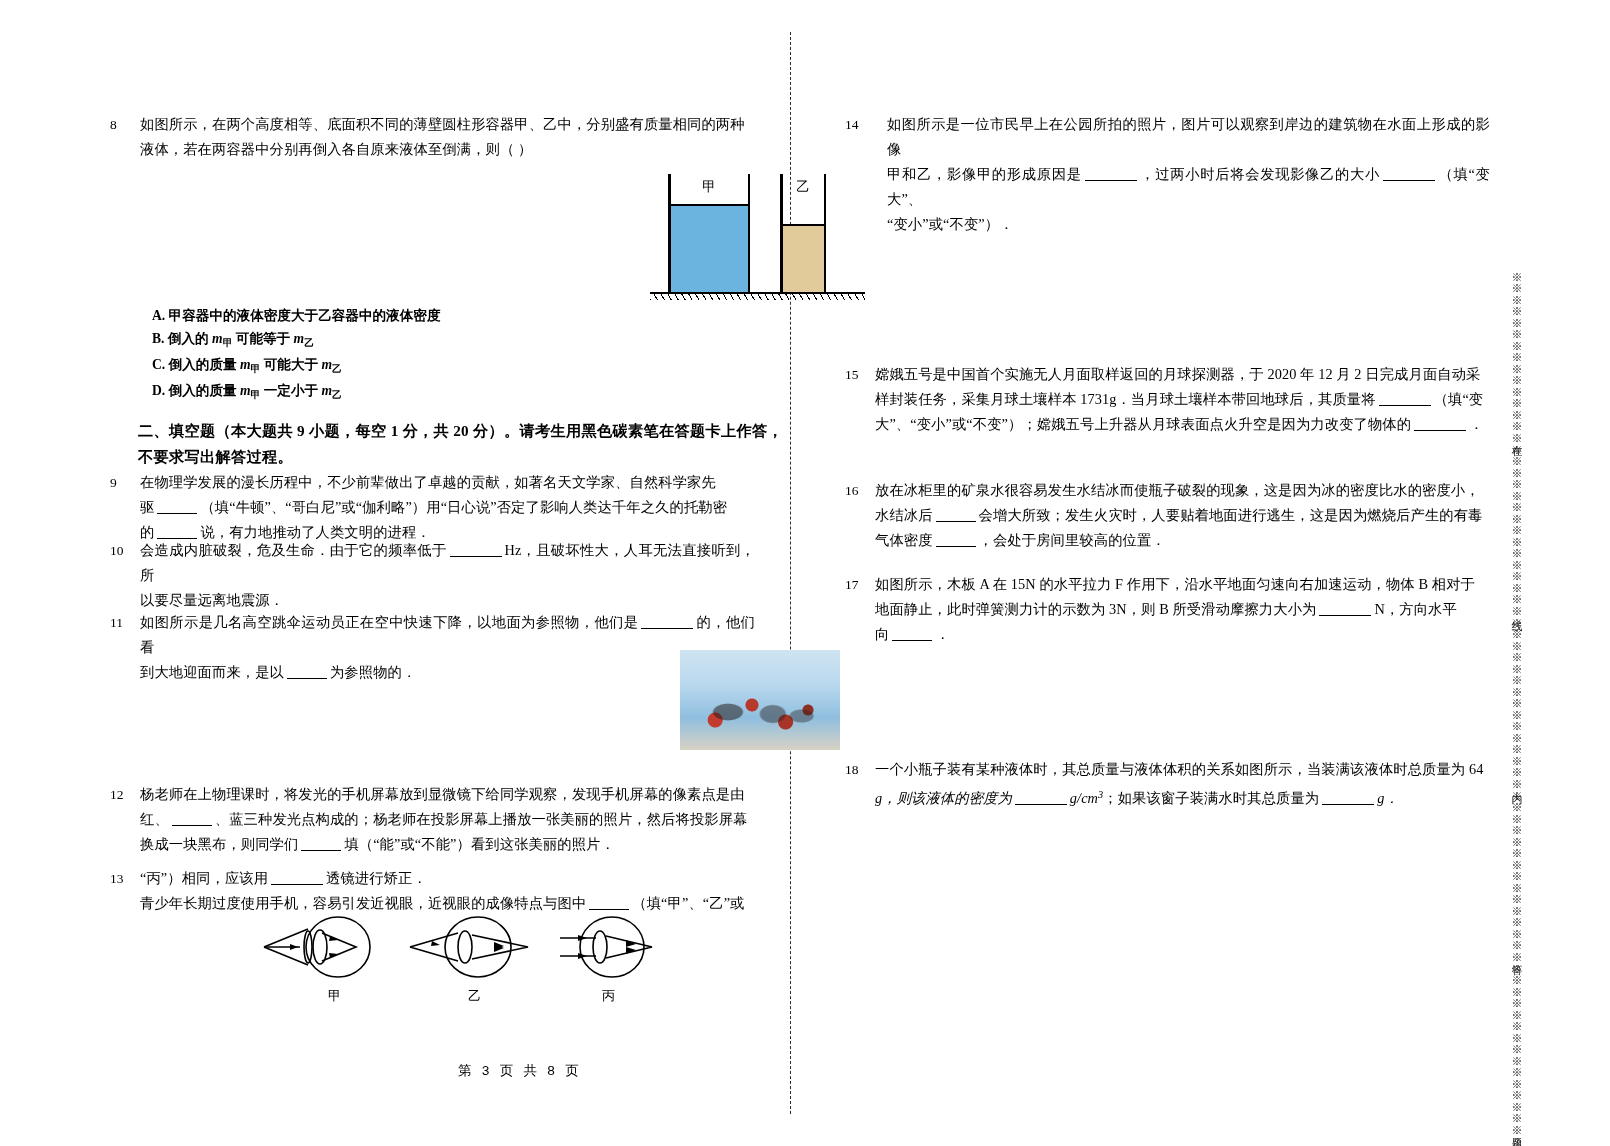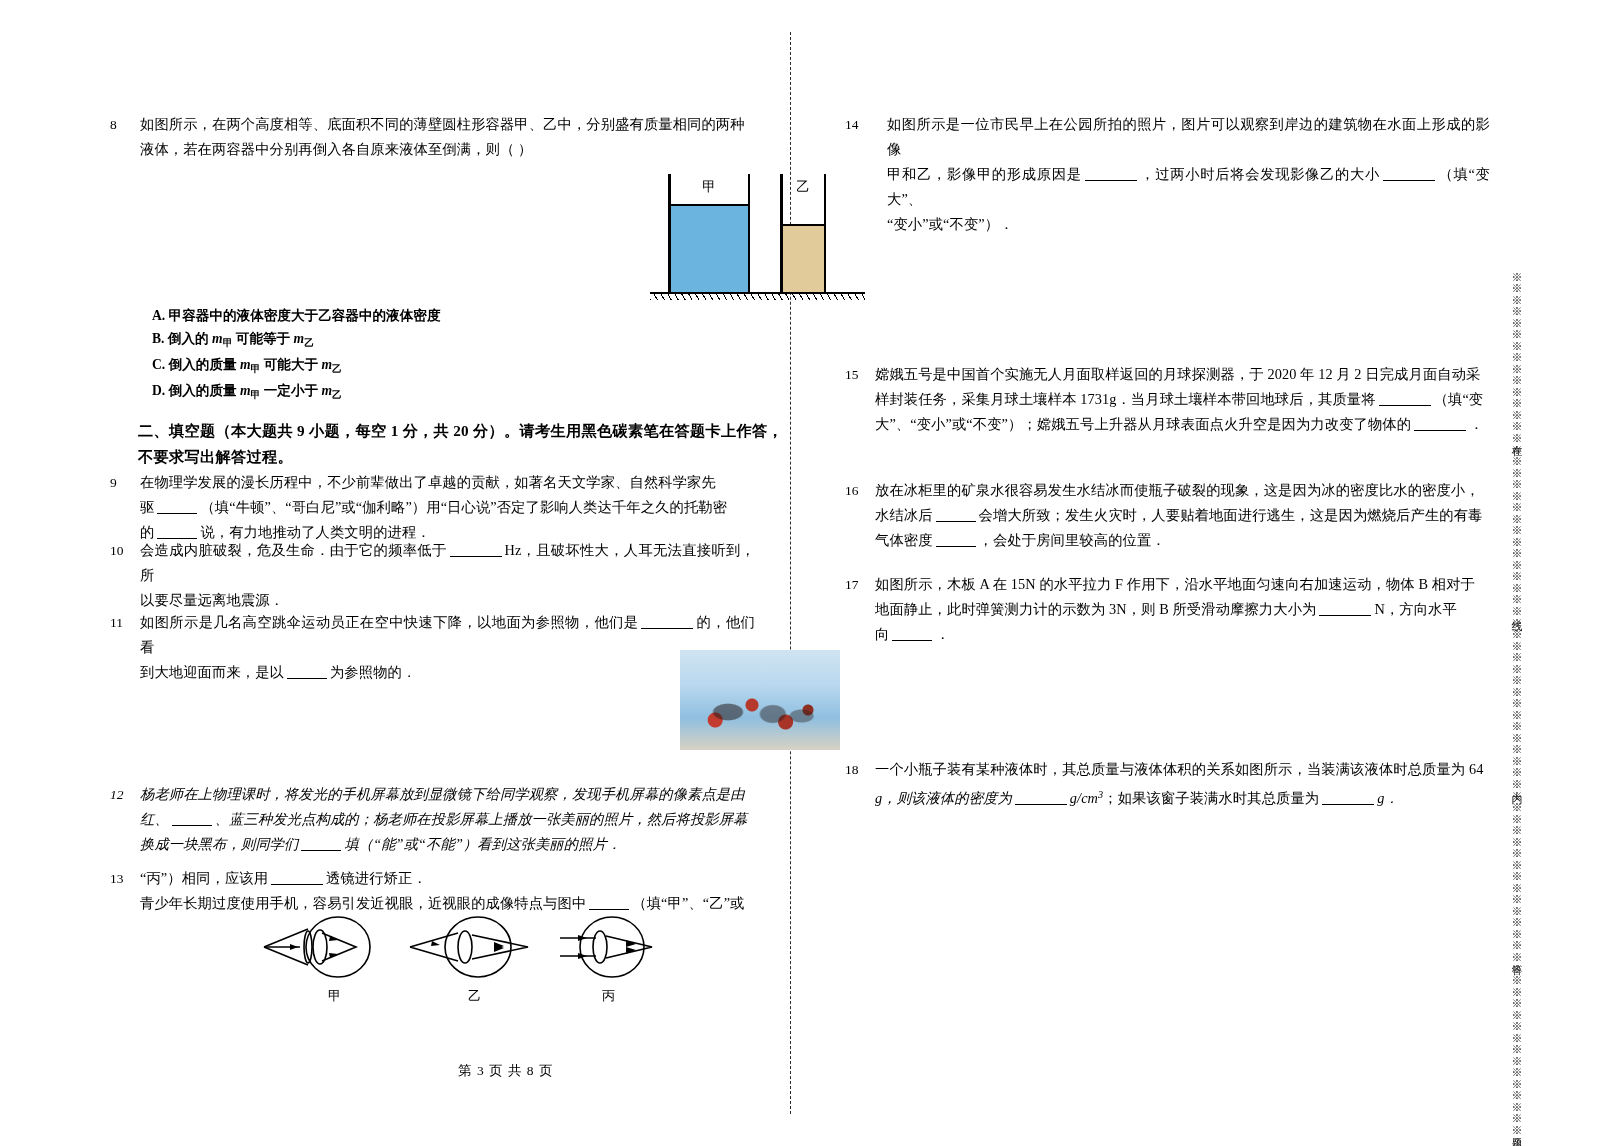--- a/index.html
+++ b/index.html
@@ -74,21 +74,21 @@
     letter-spacing:0.3px;
     text-align:justify;
   }
 
   
   .footer {
     position:absolute; bottom:66px;
     font-size:13.5px;
     letter-spacing:1px;
   }
-  .footer-left  { left:348px; }
+  .footer-left  { left:348px;font-family:Liberation Mono, monospace; }
 
   
   .fig-cyl { position:absolute; left:540px; top:165px; width:215px; height:135px; }
   .cyl { position:absolute; bottom:8px; }
   .cyl .wall-l, .cyl .wall-r {
     position:absolute; top:0; bottom:0; width:2.5px; background:#000;
   }
   .cyl .wall-l { left:0; } .cyl .wall-r { right:0; }
   .cyl .liq { position:absolute; left:2.5px; right:2.5px; bottom:0;
               border-top:2px solid #000; }
@@ -204,21 +204,21 @@
           <span>如图所示是几名高空跳伞运动员正在空中快速下降，以地面为参照物，他们是</span><span class="blank w5"></span><span>的，他们看</span>
         </div>
         <div>
           <span>到大地迎面而来，是以</span><span class="blank"></span><span>为参照物的．</span>
         </div>
       </div>
     </div>
 
     <div class="photo-sky"></div>
 
-    <div class="q" style="left:0; top:782px; width:645px;font-style:italic;">
+    <div class="q" style="left:0; top:782px; width:645px;">
       <div class="qnum">12</div>
       <div class="qbody">
         <div>杨老师在上物理课时，将发光的手机屏幕放到显微镜下给同学观察，发现手机屏幕的像素点是由</div>
         <div>
           <span>红、</span><span class="blank"></span><span>、蓝三种发光点构成的；杨老师在投影屏幕上播放一张美丽的照片，然后将投影屏幕</span>
         </div>
         <div>
           <span>换成一块黑布，则同学们</span><span class="blank"></span><span>填（“能”或“不能”）看到这张美丽的照片．</span>
         </div>
       </div>

